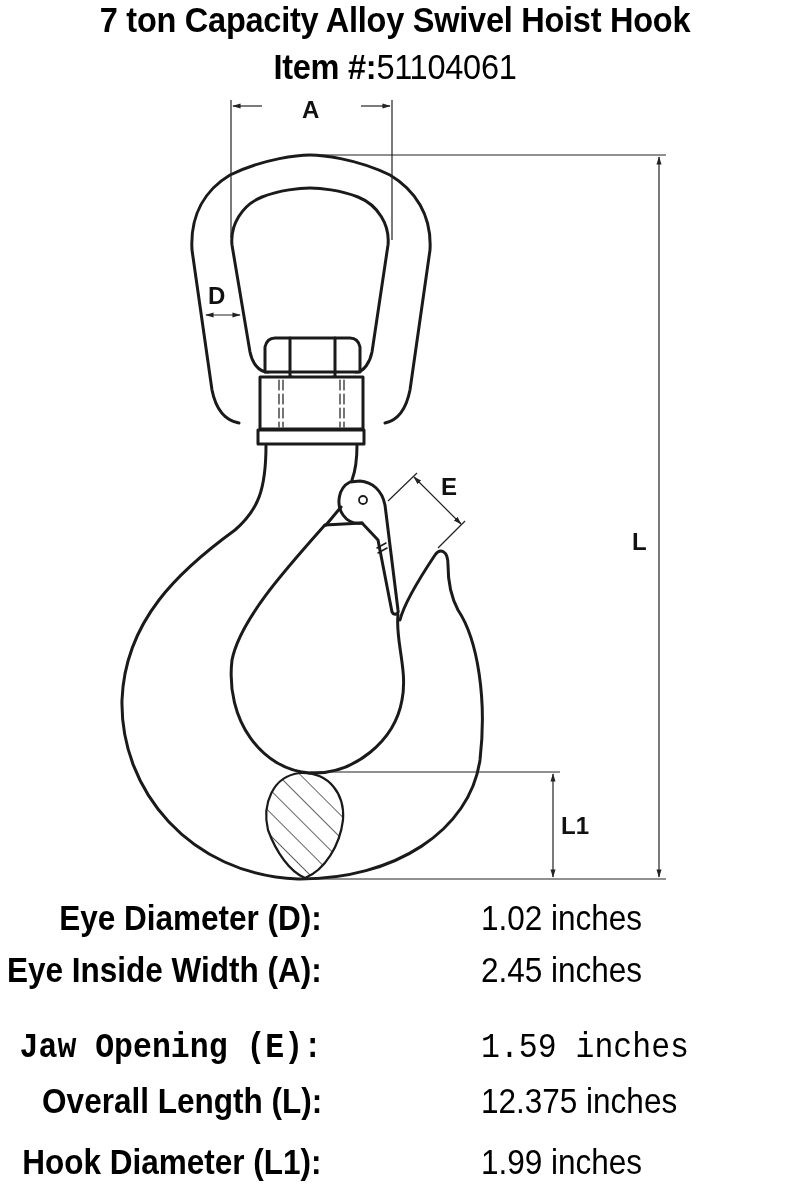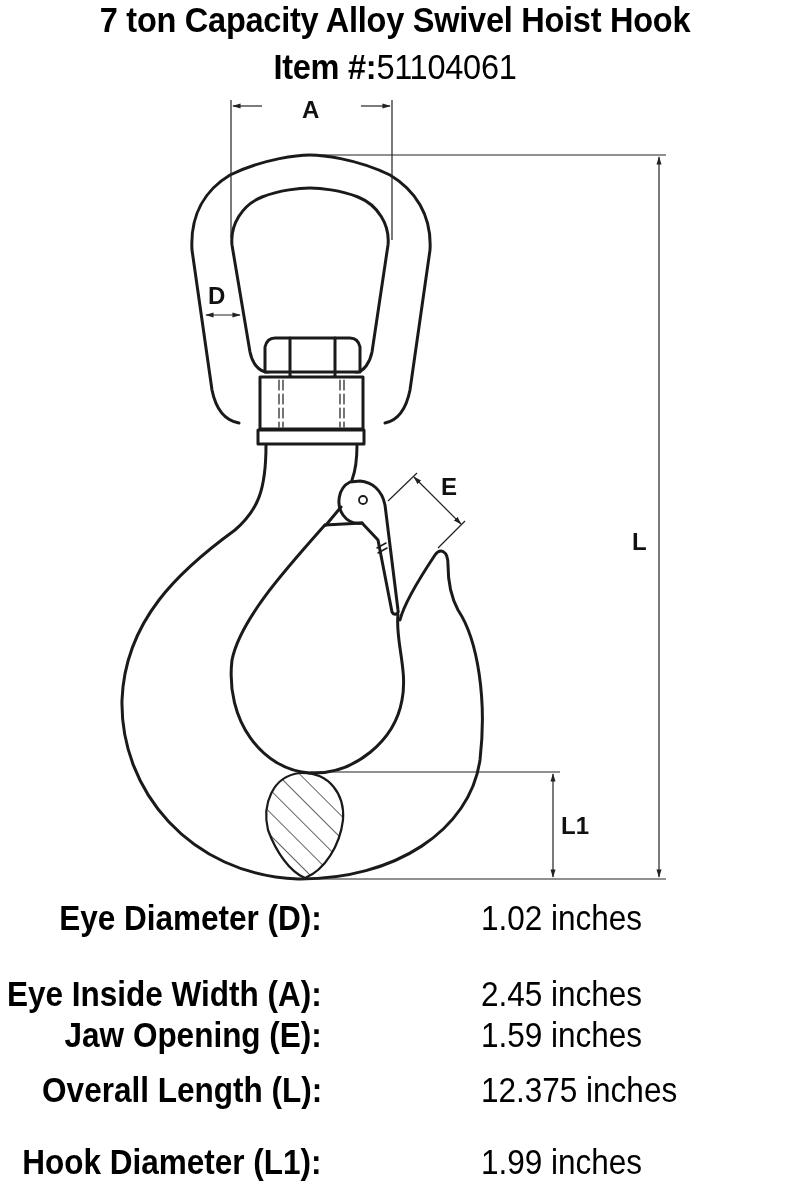--- a/index.html
+++ b/index.html
@@ -122,29 +122,29 @@
     <text class="dimlabel" x="632" y="550">L</text>
     <text class="dimlabel" x="561" y="834">L1</text>
   </svg>
 </div>
 
 <div class="specs">
   <div class="row" style="top:0px;">
     <span class="label">Eye Diameter (D):</span>
     <span class="value">1.02 inches</span>
   </div>
-  <div class="row" style="top:76px;text-align:right;">
+  <div class="row" style="top:52px;text-align:right;">
     <span class="label">Eye Inside Width (A):</span>
     <span class="value">2.45 inches</span>
   </div>
-  <div class="row" style="top:117px;">
+  <div class="row" style="top:130px;font-family:Liberation Mono, monospace;">
     <span class="label">Jaw Opening (E):</span>
     <span class="value">1.59 inches</span>
   </div>
-  <div class="row" style="top:172px;">
+  <div class="row" style="top:183px;">
     <span class="label">Overall Length (L):</span>
     <span class="value">12.375 inches</span>
   </div>
   <div class="row" style="top:244px;">
     <span class="label">Hook Diameter (L1):</span>
     <span class="value">1.99 inches</span>
   </div>
 </div>
 
 </body></html>

